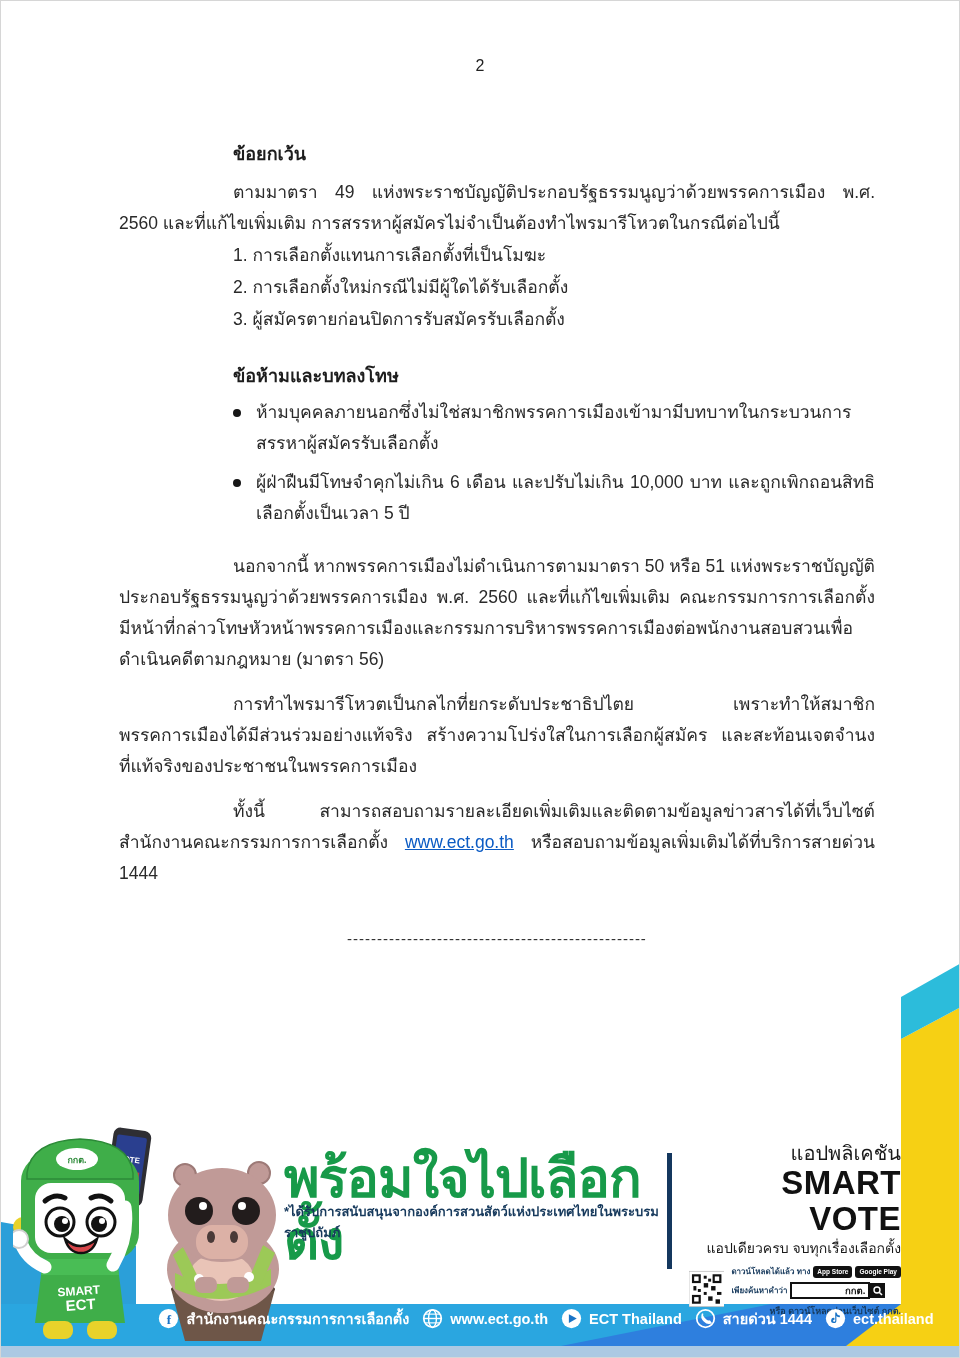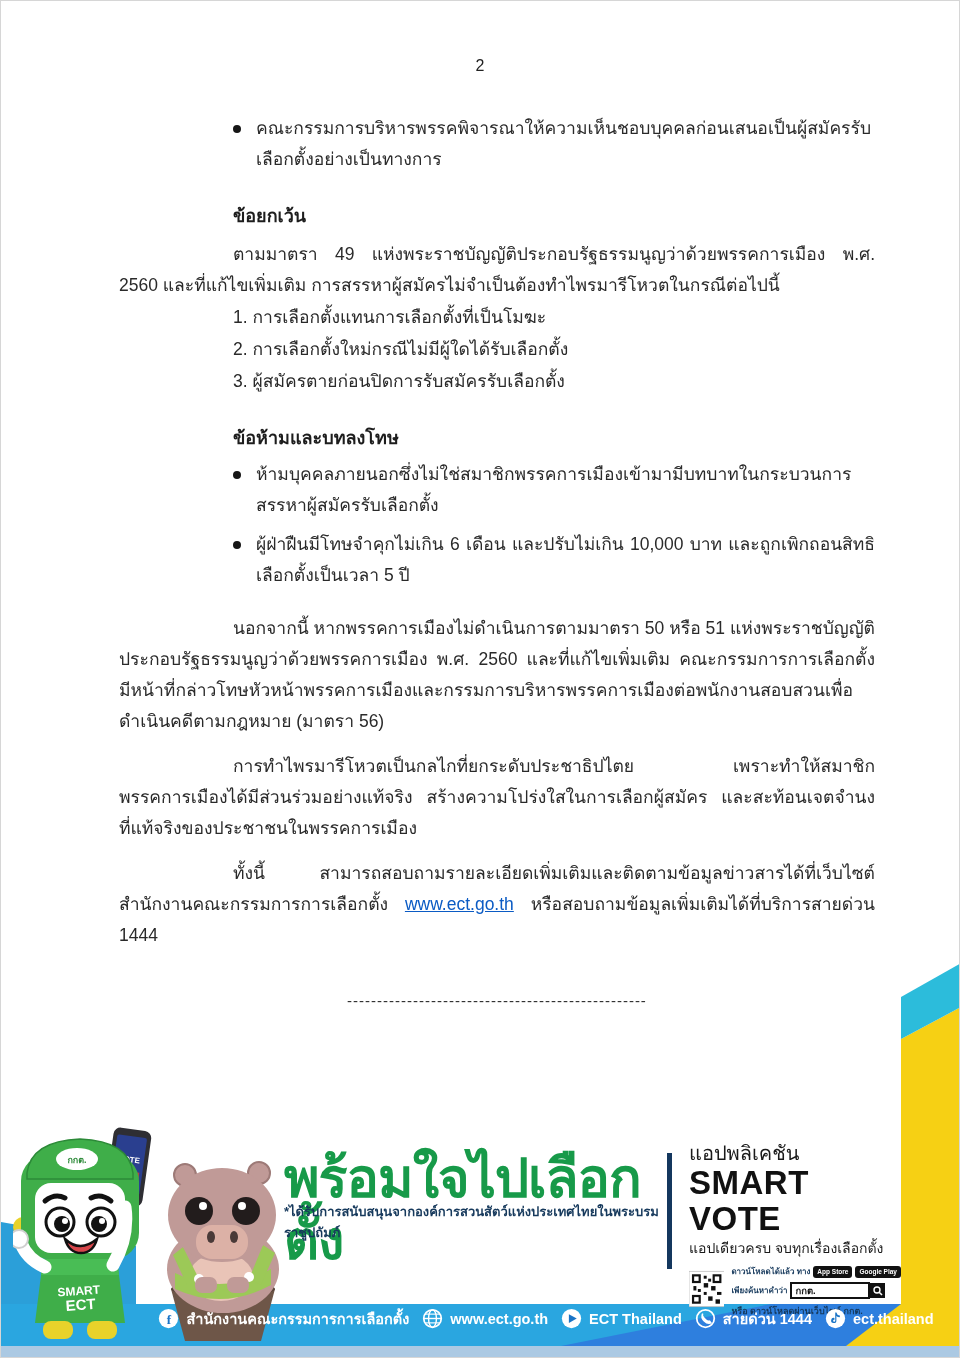--- a/index.html
+++ b/index.html
@@ -21,21 +21,21 @@
   .stripe-right{position:absolute;left:900px;top:962px;width:60px;height:383px;}
   .blue-left{position:absolute;left:0;top:1219px;width:135px;height:126px;}
   .bottom-bar{position:absolute;left:0;top:1303px;width:960px;height:42px;}
   .bottom-pale{position:absolute;left:0;top:1345px;width:960px;height:13px;background:#abc9e3;}
   .mascots{position:absolute;left:12px;top:1126px;width:270px;height:220px;}
   .slogan{position:absolute;left:283px;top:1146px;width:390px;}
   .slogan .l1{font-size:44px;line-height:50px;font-weight:bold;color:#d6393e;letter-spacing:-1px;}
   .slogan .l2{font-size:54px;line-height:62px;font-weight:bold;color:#179a49;letter-spacing:-1px;}
   .sponsor{position:absolute;left:283px;top:1200px;width:400px;font-size:13px;font-weight:bold;color:#16395c;}
   .vdiv{position:absolute;left:666px;top:1152px;width:5px;height:116px;background:#14375e;}
-  .appbox{position:absolute;left:688px;top:1140px;width:212px;color:#111;}
+  .appbox{position:absolute;left:688px;top:1140px;width:212px;color:#111;text-align:right;}
   .appbox .pre{font-size:20px;line-height:24px;color:#1a1a1a;}
   .appbox .ttl{font-size:33px;line-height:36px;font-weight:bold;letter-spacing:0.5px;color:#111;}
   .appbox .sub{font-size:14px;line-height:22px;color:#1a1a1a;margin-bottom:6px;}
   .qr-row{display:flex;align-items:flex-start;}
   .qr-right{margin-left:7px;flex:1;}
   .dl-line{display:flex;align-items:center;font-size:8px;font-weight:bold;color:#16395c;white-space:nowrap;}
   .badge{display:inline-block;background:#111;color:#fff;border-radius:3px;font-size:6.5px;
     padding:2px 4px;margin-left:3px;line-height:8px;}
   .search-line{display:flex;align-items:center;margin-top:4px;}
   .search-lab{font-size:8px;font-weight:bold;color:#16395c;white-space:nowrap;}
@@ -50,24 +50,20 @@
 </style>
 </head>
 <body>
 
 <div class="page">
 
   <div class="page-number">2</div>
 
   <div class="doc">
 
-    <div class="bullet-row">
-      <span class="dot"></span>
-      <span class="btxt">คณะกรรมการบริหารพรรคพิจารณาให้ความเห็นชอบบุคคลก่อนเสนอเป็นผู้สมัครรับเลือกตั้งอย่างเป็นทางการ</span>
-    </div>
 
     <h3 class="sec">ข้อยกเว้น</h3>
     <p class="ind">ตามมาตรา 49 แห่งพระราชบัญญัติประกอบรัฐธรรมนูญว่าด้วยพรรคการเมือง พ.ศ. 2560 และที่แก้ไขเพิ่มเติม การสรรหาผู้สมัครไม่จำเป็นต้องทำไพรมารีโหวตในกรณีต่อไปนี้</p>
 
     <div class="numlist">
       <div>1. การเลือกตั้งแทนการเลือกตั้งที่เป็นโมฆะ</div>
       <div>2. การเลือกตั้งใหม่กรณีไม่มีผู้ใดได้รับเลือกตั้ง</div>
       <div>3. ผู้สมัครตายก่อนปิดการรับสมัครรับเลือกตั้ง</div>
     </div>
 

